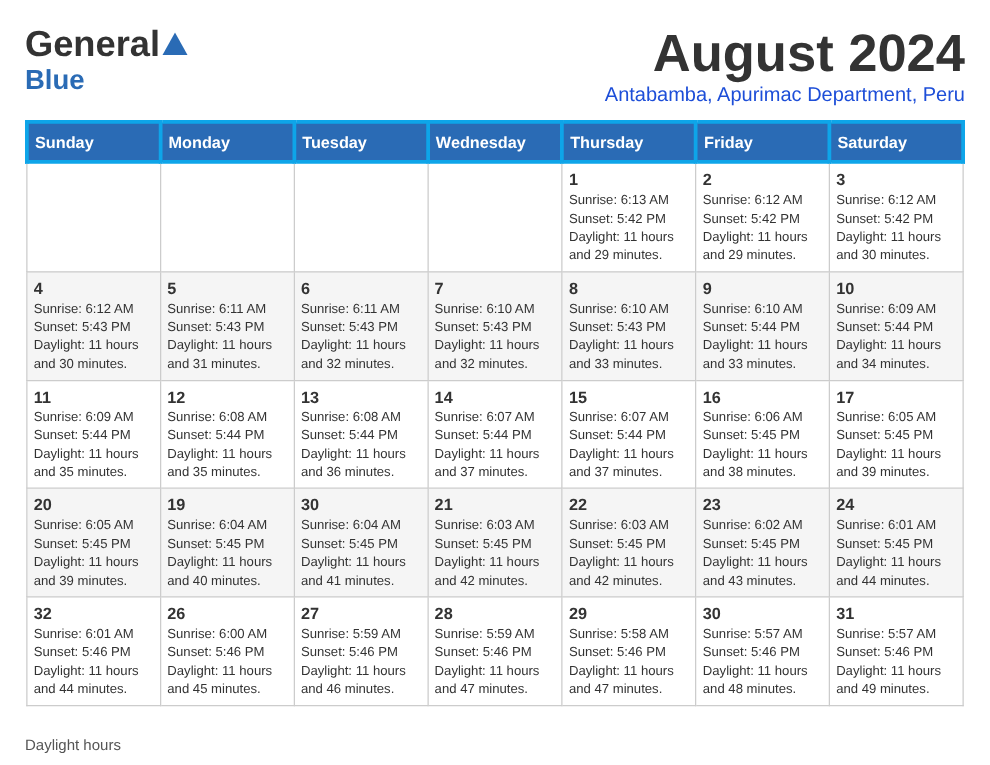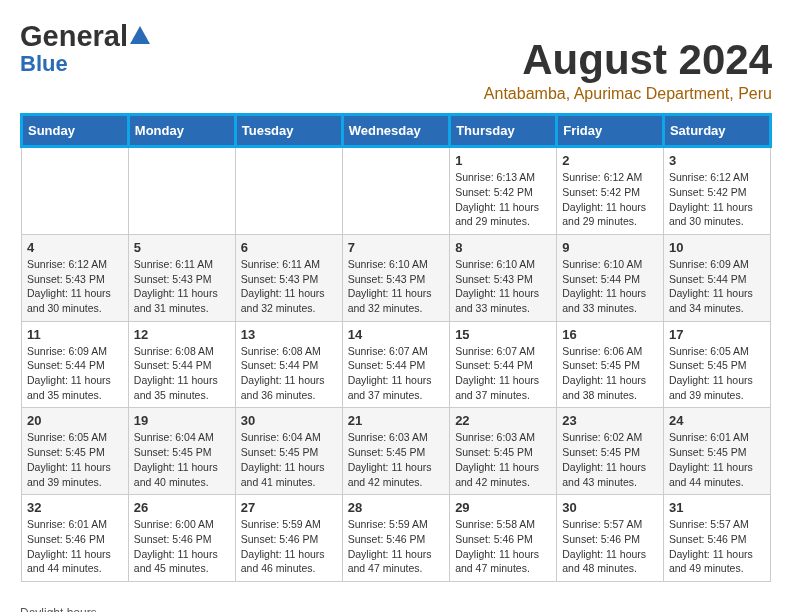--- a/index.html
+++ b/index.html
@@ -18,31 +18,30 @@
     }
     .logo {
       display: flex;
       flex-direction: column;
       align-items: flex-start;
     }
     .logo-general { color: #333; }
     .logo-blue { color: #2a6bb5; }
     .title-area {
       text-align: right;
-      margin-top: 17px;
     }
     .month-title {
       font-size: 42px;
       font-weight: bold;
       color: #333;
       line-height: 1.1;
     }
     .subtitle {
       font-size: 16px;
-      color: #a16207;
+      color: #1d4ed8;
       margin-top: 2px;
     }
     .calendar-table {
       width: 100%;
       border-collapse: collapse;
       font-size: 11px;
     }
     .calendar-table th {
       background-color: #2a6bb5;
       color: #fff;

